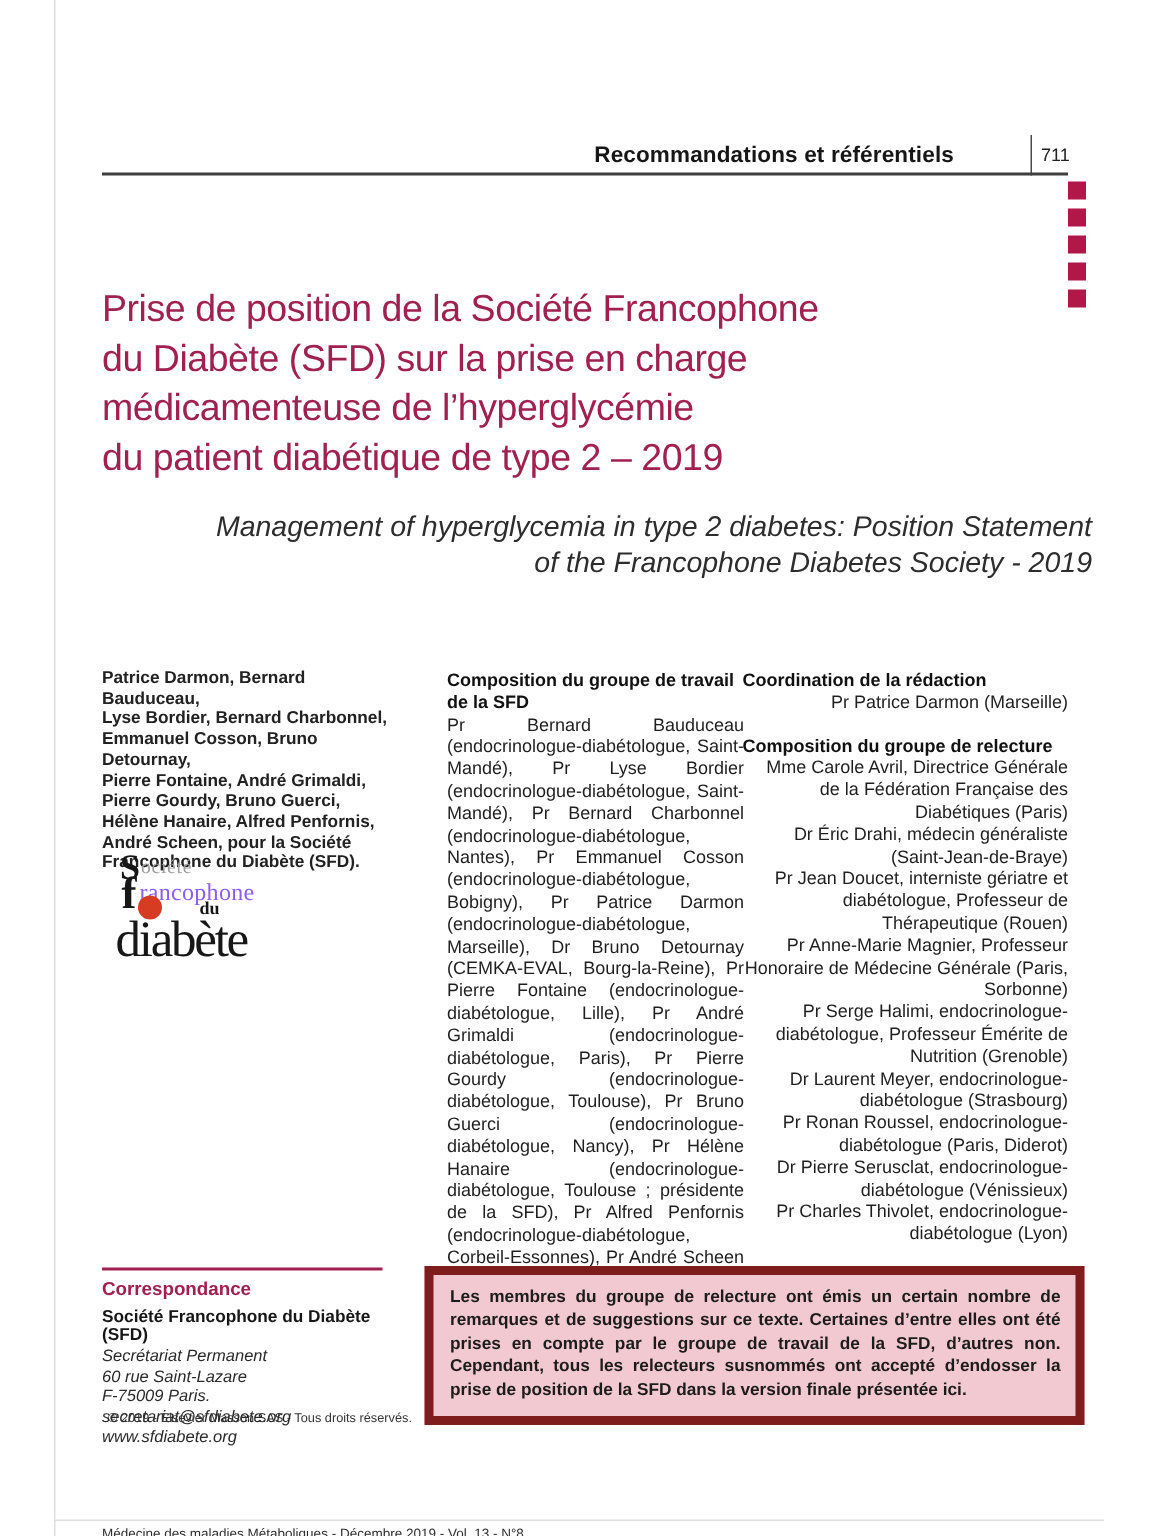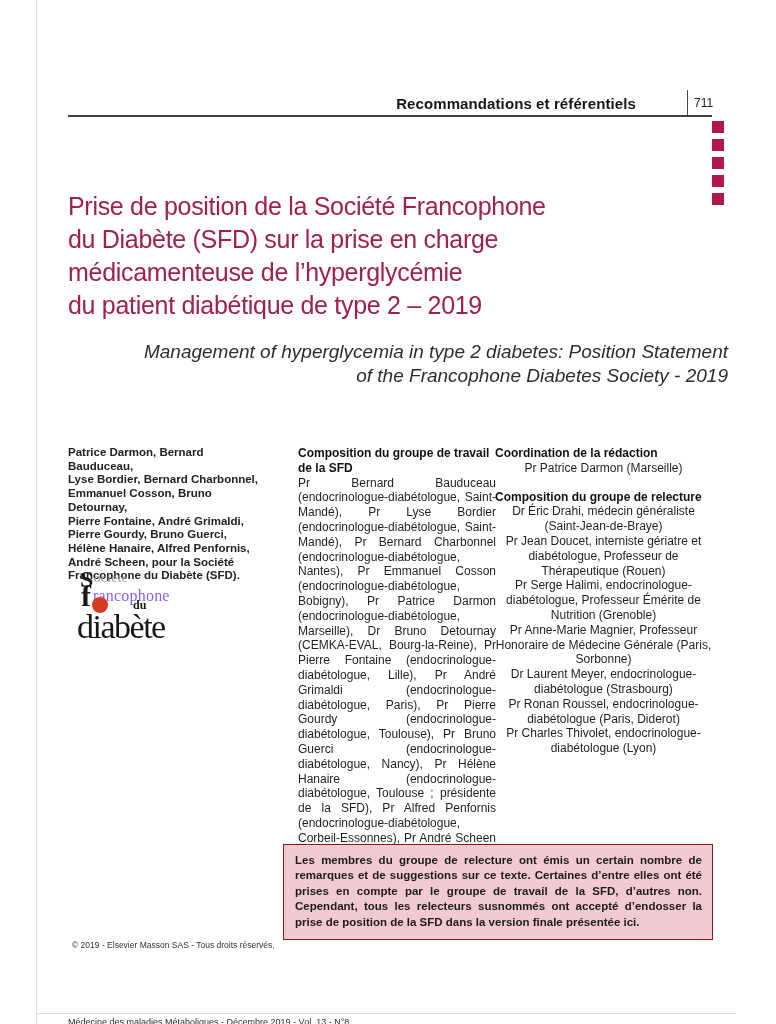--- a/index.html
+++ b/index.html
@@ -27,21 +27,21 @@
     font-style:italic;color:#2d2d2d;white-space:pre-line;text-align:right;}
 
   
   .col{top:446px;}
   .col1{left:68px;width:202px;}
   .col2{left:283px;width:198px;margin-left:15px;}
   .col3{left:495px;width:217px;}
   .authors{font-size:11.5px;line-height:13.7px;font-weight:bold;color:#222;white-space:pre-line;}
   .body-txt{font-size:12px;line-height:14.8px;color:#1f1f1f;text-align:justify;margin:0;}
   .col-head{font-size:12px;line-height:14.8px;font-weight:bold;color:#111;margin:0;}
-  .entry{font-size:12px;line-height:14.8px;color:#1f1f1f;margin:0;text-align:center;}
+  .entry{font-size:12px;line-height:14.8px;color:#1f1f1f;margin:0;text-align:right;}
   .gap{height:14px;}
 
   
   .logo{left:76px;top:566px;width:134px;height:78px;font-family:"Liberation Serif",serif;}
   .logo span{position:absolute;white-space:nowrap;}
   .logo-s{left:4px;top:0;font-size:24px;font-weight:bold;color:#171717;}
   .logo-ociete{left:18px;top:4px;font-size:13px;color:#9c9c9c;letter-spacing:0.5px;}
   .logo-f{left:5px;top:13px;font-size:30px;font-weight:bold;color:#171717;}
   .logo-rancophone{left:17px;top:21px;font-size:16px;color:#8b5cf6;letter-spacing:0.2px;}
   .logo-du{left:57px;top:32px;font-size:12px;font-weight:bold;color:#171717;}
@@ -50,21 +50,21 @@
 
   
   .corr{left:68px;top:845px;width:195px;}
   .corr-rule{width:187px;height:2px;background:#a02050;margin-bottom:5px;}
   .corr-head{color:#a02050;font-weight:bold;font-size:12.5px;margin:0 0 6px 0;}
   .corr-org{font-weight:bold;font-size:11.5px;margin:0 0 2px 0;color:#161616;}
   .corr-lines{font-size:11px;line-height:13.5px;font-style:italic;color:#2a2a2a;white-space:pre-line;margin:0;}
   .copyright{left:72px;top:940px;font-size:8.5px;color:#333;}
 
   
-  .notice{left:283px;top:844px;width:407px;background:#f2c9d0;border:1px solid #7f1d1d;
+  .notice{left:283px;top:844px;width:407px;background:#f2c9d0;border:6px solid #7f1d1d;
     padding:8px 10px 9px 11px;}
   .notice p{margin:0;font-size:11.5px;line-height:15.4px;font-weight:bold;color:#1c1c1c;text-align:justify;}
 
   .footer{left:68px;top:971px;font-size:9px;color:#2e2e2e;margin-top:46px;}
 </style>
 </head>
 <body>
 
 <div id="page">
 
@@ -114,29 +114,41 @@
   <div class="abs col col2">
     <p class="col-head">Composition du groupe de travail de la SFD</p>
     <p class="body-txt">Pr Bernard Bauduceau (endocrinologue-diabétologue, Saint-Mandé), Pr Lyse Bordier (endocrinologue-diabétologue, Saint-Mandé), Pr Bernard Charbonnel (endocrinologue-diabétologue, Nantes), Pr Emmanuel Cosson (endocrinologue-diabétologue, Bobigny), Pr Patrice Darmon (endocrinologue-diabétologue, Marseille), Dr Bruno Detournay (CEMKA-EVAL, Bourg-la-Reine), Pr Pierre Fontaine (endocrinologue-diabétologue, Lille), Pr André Grimaldi (endocrinologue-diabétologue, Paris), Pr Pierre Gourdy (endocrinologue-diabétologue, Toulouse), Pr Bruno Guerci (endocrinologue-diabétologue, Nancy), Pr Hélène Hanaire (endocrinologue-diabétologue, Toulouse ; présidente de la SFD), Pr Alfred Penfornis (endocrinologue-diabétologue, Corbeil-Essonnes), Pr André Scheen (endocrinologue-diabétologue, Liège, Belgique).</p>
   </div>
 
   <div class="abs col col3">
     <p class="col-head">Coordination de la rédaction</p>
     <p class="entry">Pr Patrice Darmon (Marseille)</p>
     <div class="gap"></div>
     <p class="col-head">Composition du groupe de relecture</p>
+    <p class="entry">Mme Carole Avril, Directrice Générale de la Fédération Française des Diabétiques (Paris)</p>
     <p class="entry">Dr Éric Drahi, médecin généraliste (Saint-Jean-de-Braye)</p>
     <p class="entry">Pr Jean Doucet, interniste gériatre et diabétologue, Professeur de Thérapeutique (Rouen)</p>
+    <p class="entry">Pr Anne-Marie Magnier, Professeur Honoraire de Médecine Générale (Paris, Sorbonne)</p>
     <p class="entry">Pr Serge Halimi, endocrinologue-diabétologue, Professeur Émérite de Nutrition (Grenoble)</p>
-    <p class="entry">Pr Anne-Marie Magnier, Professeur Honoraire de Médecine Générale (Paris, Sorbonne)</p>
     <p class="entry">Dr Laurent Meyer, endocrinologue-diabétologue (Strasbourg)</p>
     <p class="entry">Pr Ronan Roussel, endocrinologue-diabétologue (Paris, Diderot)</p>
+    <p class="entry">Dr Pierre Serusclat, endocrinologue-diabétologue (Vénissieux)</p>
     <p class="entry">Pr Charles Thivolet, endocrinologue-diabétologue (Lyon)</p>
   </div>
 
+  <div class="abs corr">
+    <div class="corr-rule"></div>
+    <p class="corr-head">Correspondance</p>
+    <p class="corr-org">Société Francophone du Diabète (SFD)</p>
+    <p class="corr-lines">Secrétariat Permanent
+60 rue Saint-Lazare
+F-75009 Paris.
+secretariat@sfdiabete.org
+www.sfdiabete.org</p>
+  </div>
 
   <div class="abs copyright">© 2019 - Elsevier Masson SAS - Tous droits réservés.</div>
 
   <div class="abs notice">
     <p>Les membres du groupe de relecture ont émis un certain nombre de remarques et de suggestions sur ce texte. Certaines d’entre elles ont été prises en compte par le groupe de travail de la SFD, d’autres non. Cependant, tous les relecteurs susnommés ont accepté d’endosser la prise de position de la SFD dans la version finale présentée ici.</p>
   </div>
 
   <div class="abs footer">Médecine des maladies Métaboliques - Décembre 2019 - Vol. 13 - N°8</div>
 
 </div>

